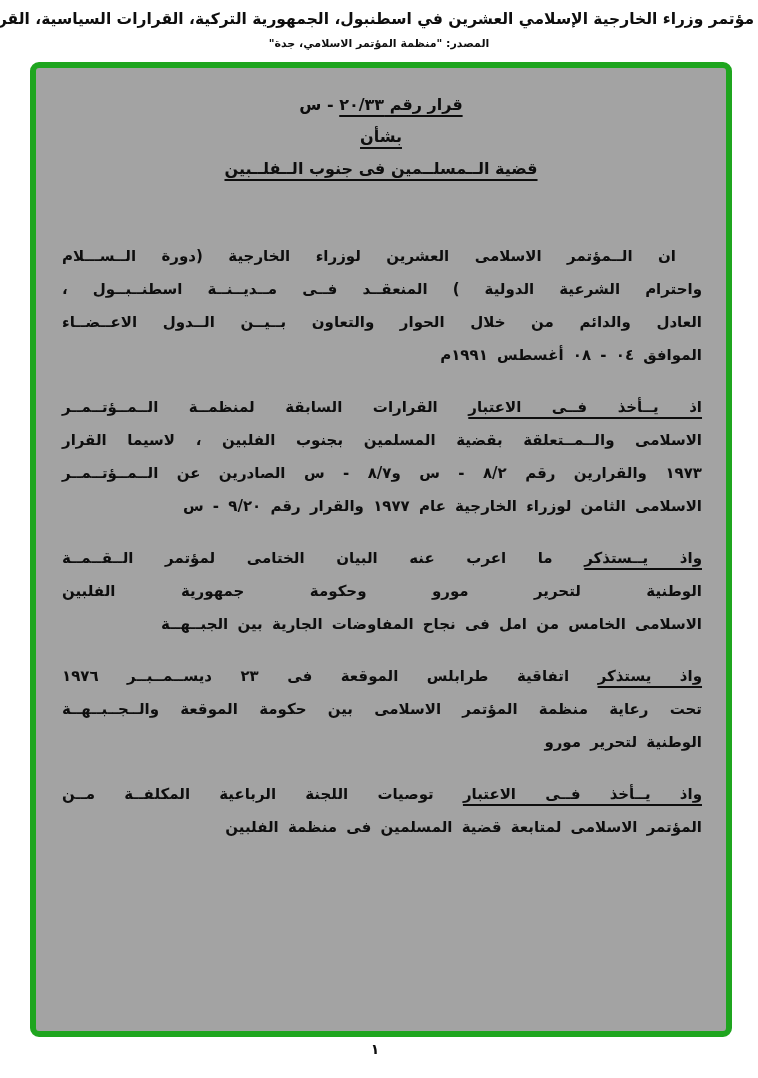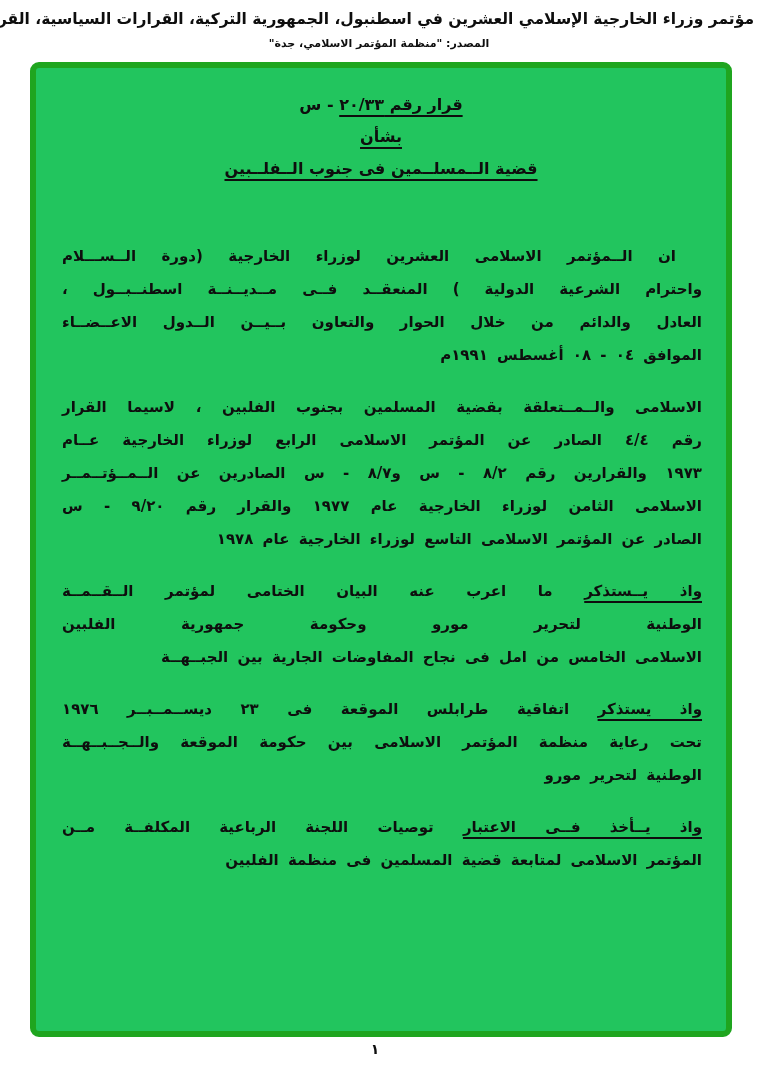--- a/index.html
+++ b/index.html
@@ -10,21 +10,21 @@
   .hdr1{
     position:absolute;top:7px;left:4px;right:4px;text-align:center;
     font-size:15.5px;font-weight:bold;line-height:24px;white-space:nowrap;
   }
   .hdr2{
     position:absolute;top:36px;left:0;right:0;text-align:center;
     font-size:11px;font-weight:bold;line-height:16px;
   }
   .doc-frame{
     position:absolute;left:30px;top:62px;width:690px;height:963px;
-    border:6px solid #1fa51f;border-radius:9px;background:#22c55e;
+    border:6px solid #1fa51f;border-radius:9px;background:#a3a3a3;
   }
   .title-block{
     position:absolute;top:21px;left:0;right:0;text-align:center;
     font-size:16px;font-weight:bold;line-height:32px;
   }
   .title-block .line{white-space:nowrap;}
   .ul{
     text-decoration:underline;
     text-decoration-thickness:1.5px;
     text-underline-offset:5px;
@@ -67,25 +67,24 @@
       </div>
 
     <div class="body-text">
         <div class="para indent">
           <div class="line">ان الــمؤتمر الاسلامى العشرين لوزراء الخارجية (دورة الــســـلام</div>
           <div class="line">واحترام الشرعية الدولية ) المنعقــد فــى مــديــنــة اسطنــبــول ،</div>
           <div class="line">العادل والدائم من خلال الحوار والتعاون بــيــن الــدول  الاعــضــاء</div>
           <div class="line">الموافق ٠٤ - ٠٨ أغسطس ١٩٩١م</div>
         </div>
         <div class="para">
+          <div class="line"><span class="ul">اذ يــأخذ فــى الاعتبار</span> القرارات السابقة لمنظمــة الــمــؤتــمــر</div>
           <div class="line">الاسلامى والــمــتعلقة بقضية المسلمين بجنوب الفلبين ، لاسيما القرار</div>
-          <div class="line">رقم ٤/٤ الصادر عن المؤتمر الاسلامى الرابع لوزراء الخارجية عــام</div>
           <div class="line">١٩٧٣ والقرارين رقم ٨/٢ - س و٨/٧ - س الصادرين عن الــمــؤتــمــر</div>
           <div class="line">الاسلامى الثامن لوزراء الخارجية عام ١٩٧٧ والقرار رقم ٩/٢٠ - س</div>
-          <div class="line">الصادر عن المؤتمر الاسلامى التاسع لوزراء الخارجية عام ١٩٧٨</div>
         </div>
         <div class="para">
           <div class="line"><span class="ul">واذ يــستذكر</span> ما اعرب عنه  البيان الختامى لمؤتمر الــقــمــة</div>
           <div class="line">الوطنية لتحرير مورو وحكومة جمهورية الفلبين</div>
           <div class="line">الاسلامى الخامس من امل فى نجاح المفاوضات الجارية بين الجبــهــة</div>
         </div>
         <div class="para">
           <div class="line"><span class="ul">واذ يستذكر</span> اتفاقية طرابلس الموقعة فى ٢٣ ديســمــبــر ١٩٧٦</div>
           <div class="line">تحت رعاية منظمة المؤتمر الاسلامى بين حكومة الموقعة والــجــبــهــة</div>
           <div class="line">الوطنية لتحرير مورو</div>

